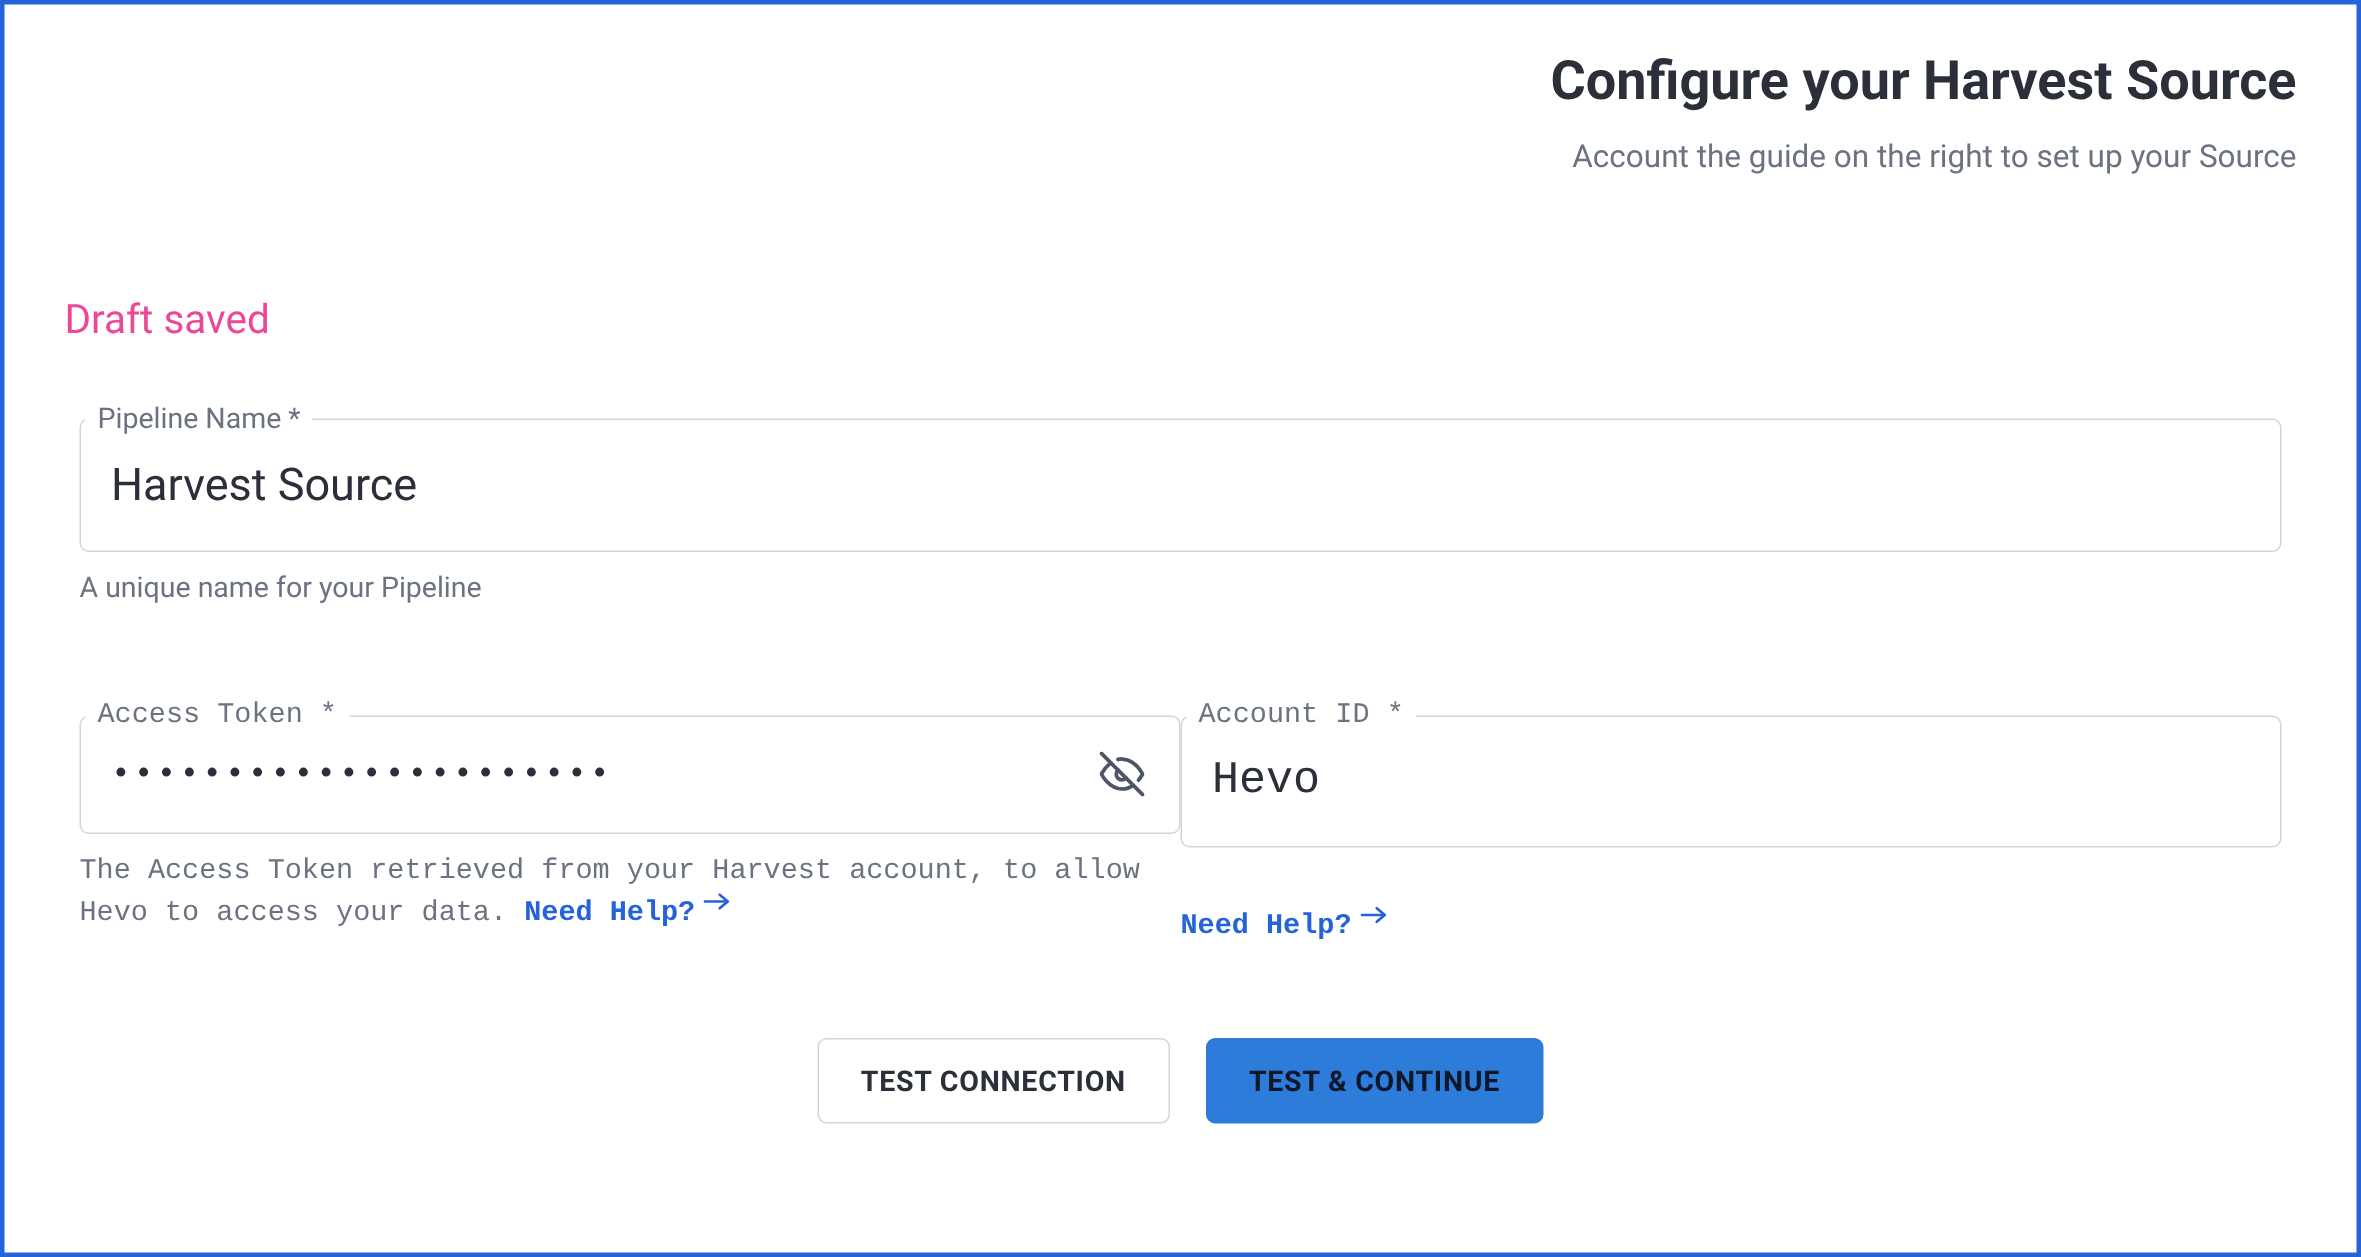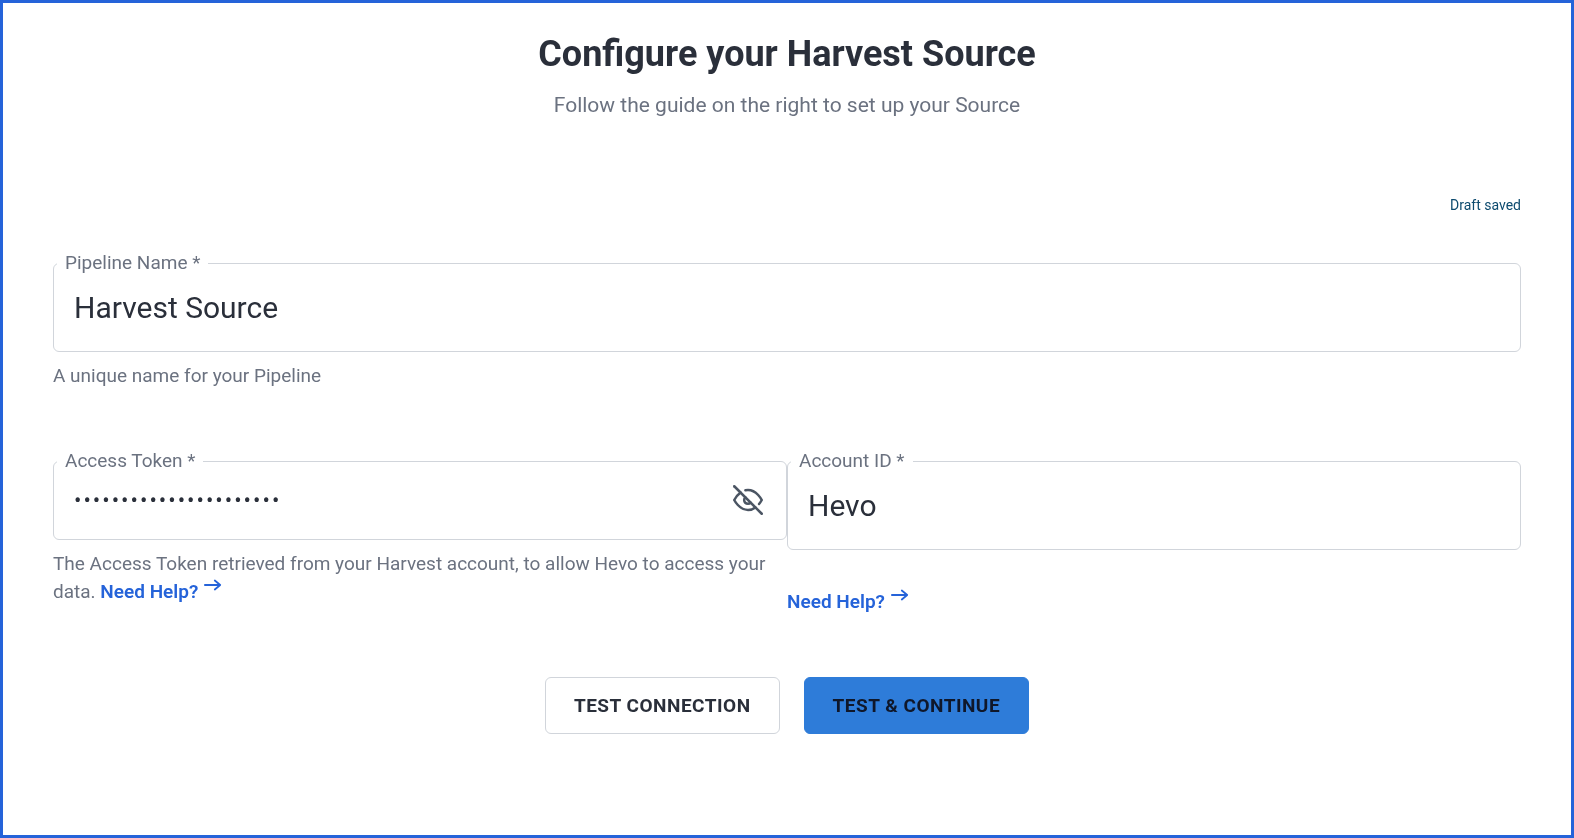--- a/index.html
+++ b/index.html
@@ -9,38 +9,37 @@
     }
     body {
       font-family: -apple-system, BlinkMacSystemFont, "Segoe UI", Roboto, "Helvetica Neue", Arial, sans-serif;
       background: #fff;
       width: 1574px;
       height: 838px;
       border: 3px solid #2563d9;
       padding: 30px 40px;
     }
     .header {
-      text-align: center;
+      text-align: right;
       margin-bottom: 80px;
     }
     .title {
       font-size: 36px;
       font-weight: 700;
       color: #2a2f3a;
       margin-bottom: 18px;
     }
     .subtitle {
       font-size: 21px;
       color: #6b7280;
       font-weight: 400;
     }
     .draft-status {
-      text-align: right;
-      font-size: 14px;
-      color: #0c4a6e;
+      font-size: 27px;
+      color: #ec4899;
       margin-bottom: 50px;
       padding-right: 10px;
     }
     .form-container {
       padding: 0 10px;
     }
     .field-wrapper {
       position: relative;
       margin-bottom: 10px;
     }
@@ -82,20 +81,21 @@
       gap: 6px;
     }
     .arrow-icon {
       display: inline-block;
       width: 18px;
       height: 14px;
     }
     .row {
       display: flex;
       margin-top: 70px;
+      font-family: Liberation Mono, monospace;
     }
     .col {
       flex: 1;
     }
     .eye-icon-btn {
       position: absolute;
       right: 20px;
       top: 50%;
       transform: translateY(-50%);
       background: none;
@@ -135,21 +135,21 @@
       font-size: 22px;
       letter-spacing: 2px;
       color: #2a2f3a;
     }
   </style>
 </head>
 <body>
 
 <div class="header">
   <h1 class="title">Configure your Harvest Source</h1>
-  <p class="subtitle">Follow the guide on the right to set up your Source</p>
+  <p class="subtitle">Account the guide on the right to set up your Source</p>
 </div>
 
 <div class="draft-status">Draft saved</div>
 
 <div class="form-container">
 
   <div class="field-wrapper">
     <label class="field-label">Pipeline Name *</label>
     <input type="text" class="field-input" value="Harvest Source" style="">
   </div>

